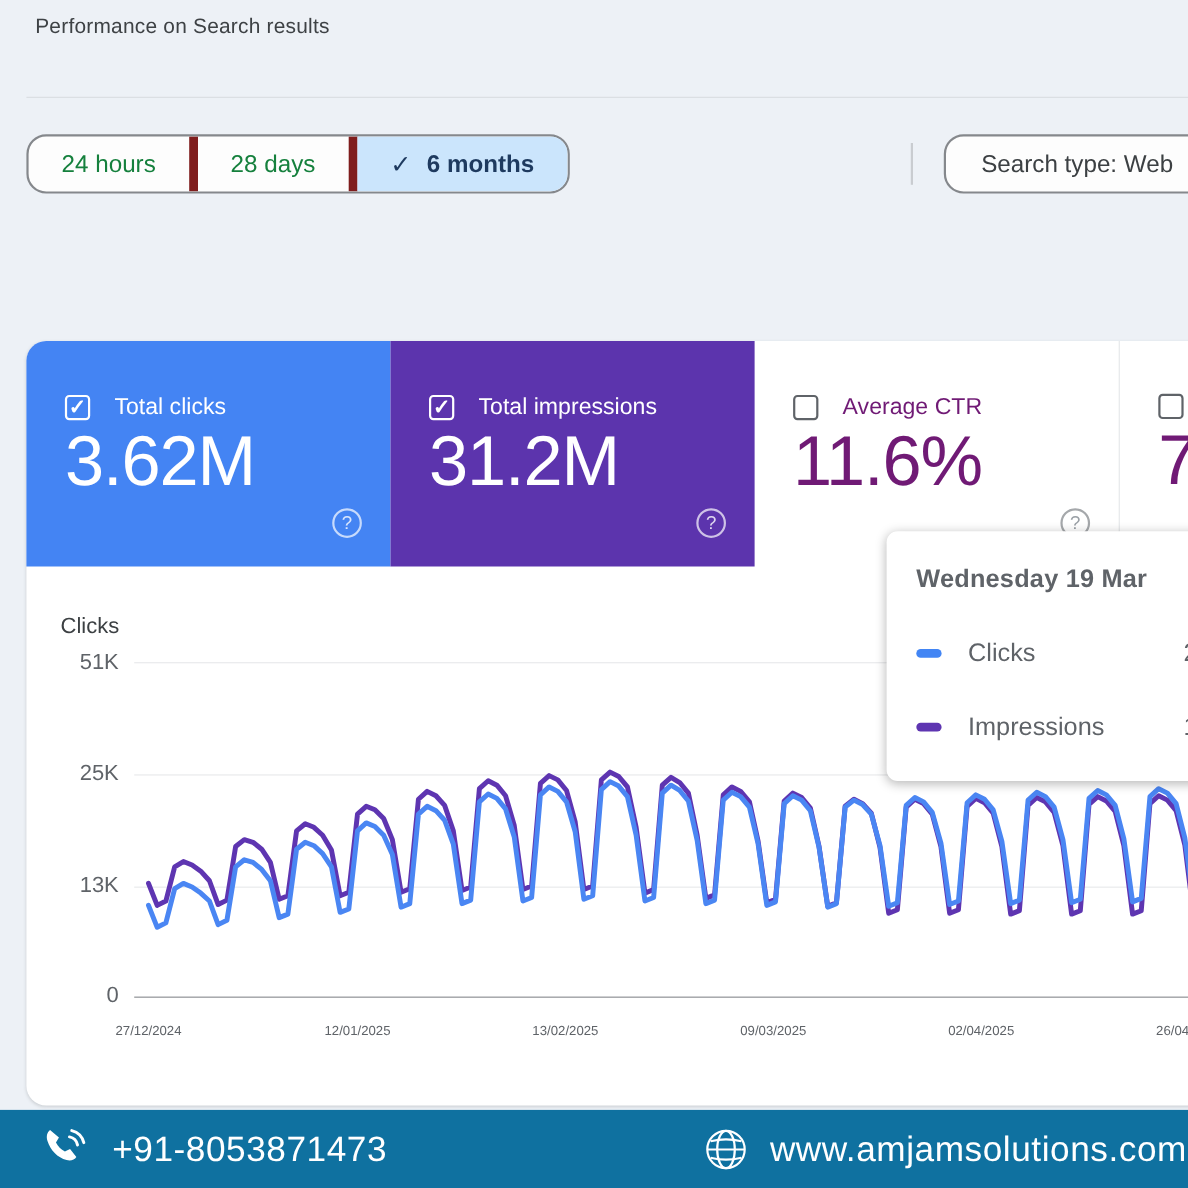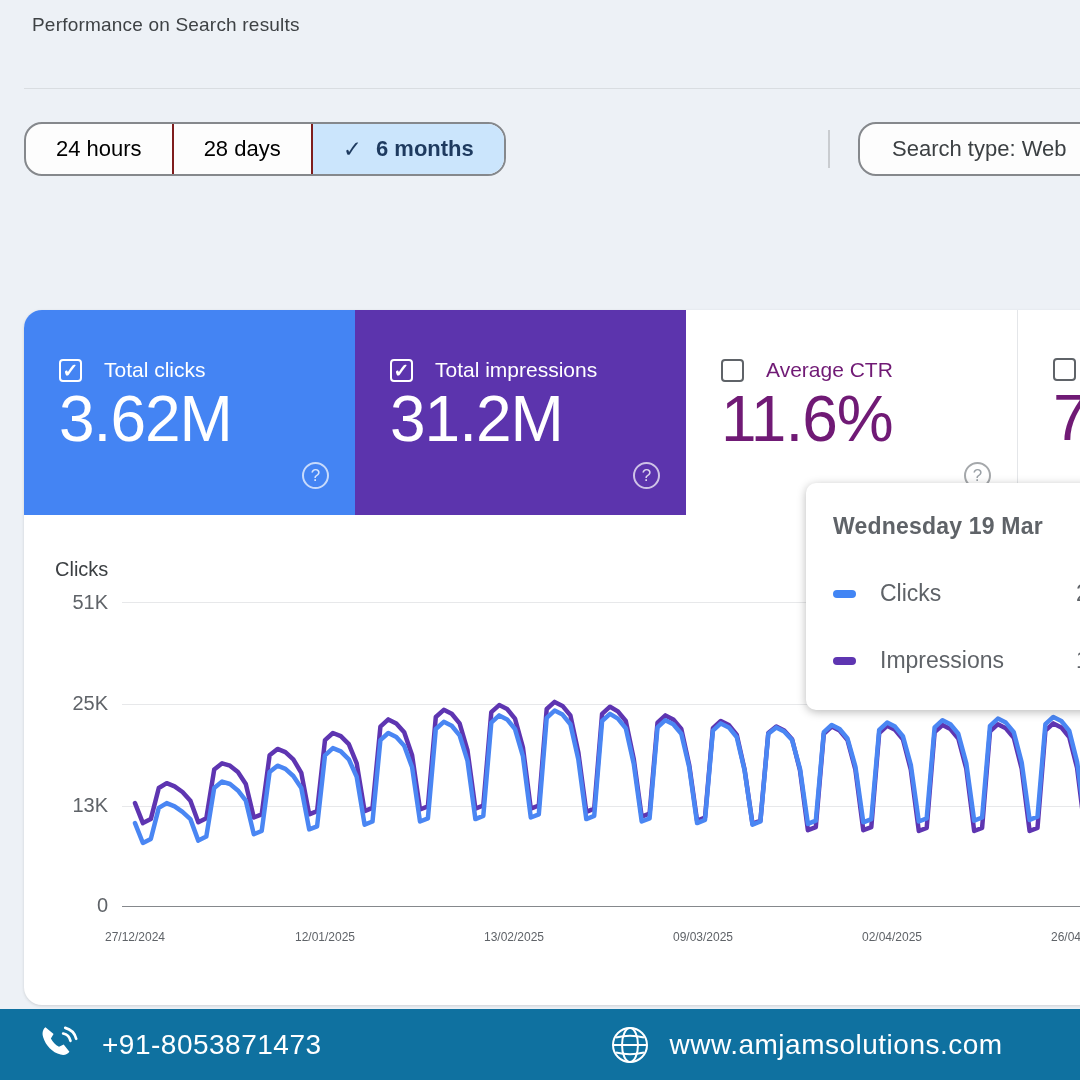--- a/index.html
+++ b/index.html
@@ -21,22 +21,22 @@
     height:1px; background:#d9dde1;
   }
   
   .tabbar {
     position:absolute; left:24px; top:122px; height:54px;
     display:flex; background:#fdfdfd;
     border:2px solid #85888c; border-radius:18px; overflow:hidden;
   }
   .tab {
     display:flex; align-items:center; justify-content:center;
-    font-size:22px; color:#000000; padding:0 30px;
-    border-right:2px solid #7f1d1d; cursor:pointer; white-space:nowrap;
+    font-size:22px; color:#15803d; padding:0 30px;
+    border-right:8px solid #7f1d1d; cursor:pointer; white-space:nowrap;
   }
   .tab:last-child { border-right:none; }
   .tab.selected { background:#cbe5fc; color:#1e3a5f; font-weight:700; }
   .tab .tick { margin-right:14px; font-size:23px; font-weight:400; }
   .filters-divider {
     position:absolute; left:828px; top:130px; width:2px; height:38px; background:#c9ccd0;
   }
   .search-type {
     position:absolute; left:858px; top:122px; height:54px; width:260px;
     background:#fdfdfd; border:2px solid #85888c; border-radius:18px;
@@ -95,21 +95,21 @@
   .tt-label { font-size:23px; color:#5f6368; margin-left:24px; flex:1 0 auto; }
   .tt-value { font-size:23px; color:#5f6368; margin-left:8px; min-width:60px; white-space:nowrap; }
   
   .footer {
     position:absolute; left:0; right:0; top:1009px; height:71px;
     display:flex; align-items:center; color:#fff;
   }
   .footer .item { display:flex; align-items:center; gap:18px; }
   .footer .phone-item { margin-left:34px; }
   .footer .web-item { margin-left:286px; }
-  .footer .txt { font-size:28px; letter-spacing:.5px; white-space:nowrap;text-align:right; }
+  .footer .txt { font-size:32px; letter-spacing:.5px; white-space:nowrap;text-align:right; }
 </style>
 </head>
 <body>
 
 <div class="page-title">Performance on Search results</div>
 <div class="title-divider"></div>
 
 <div class="tabbar">
   <div class="tab">
       <span>24 hours</span>

